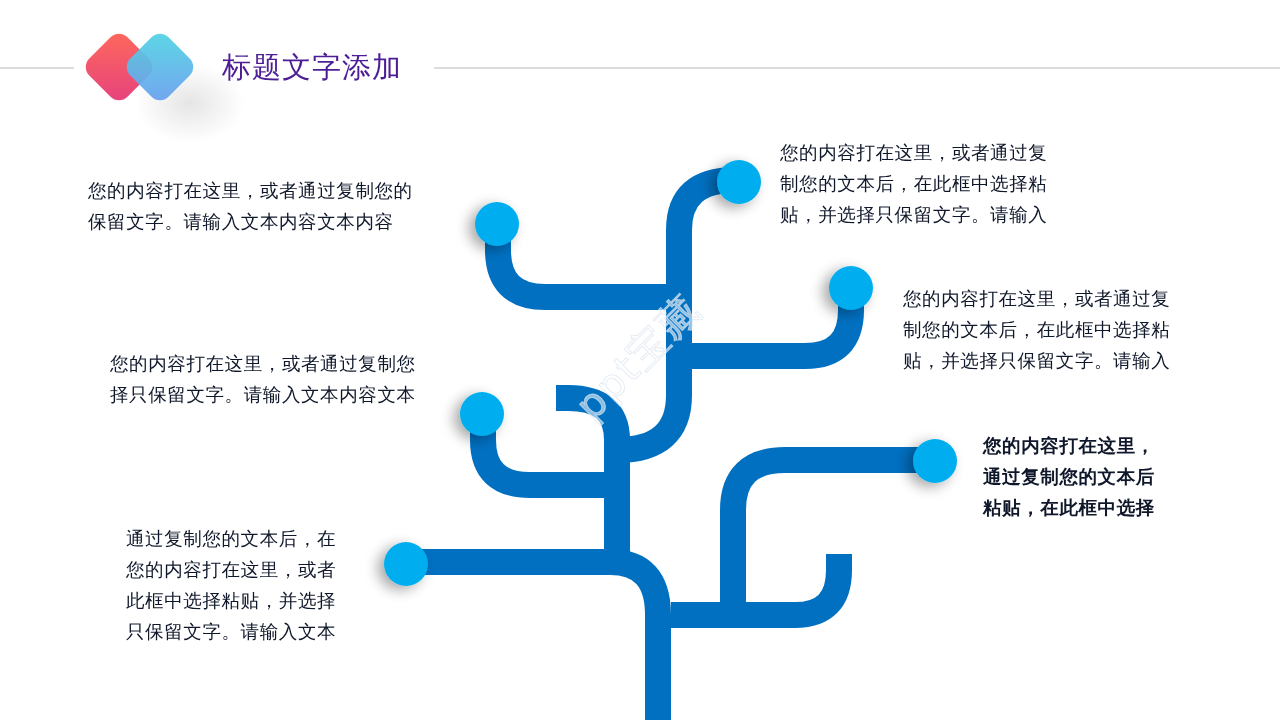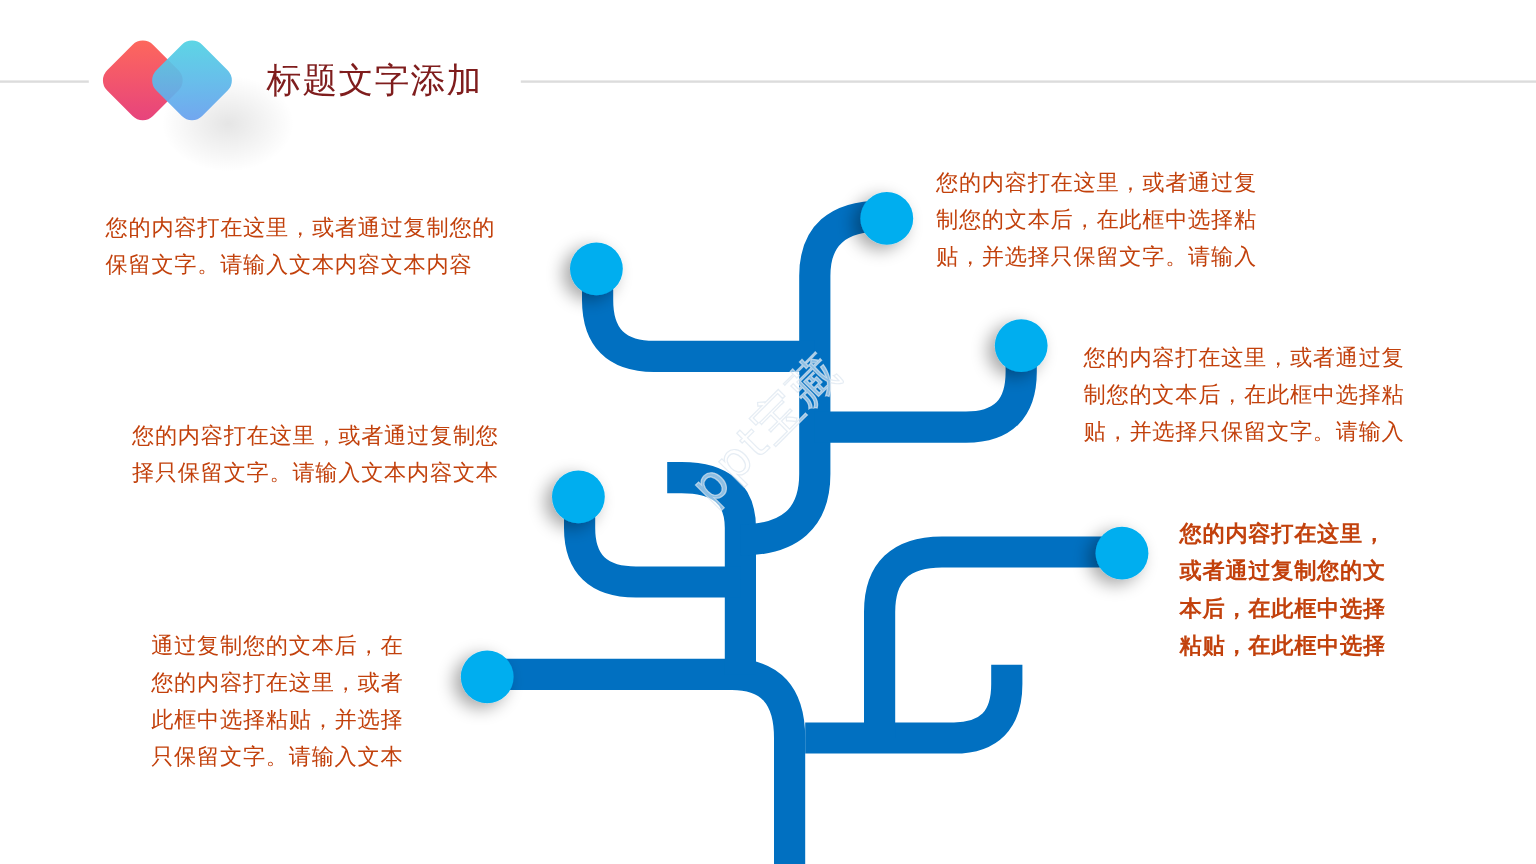--- a/index.html
+++ b/index.html
@@ -8,23 +8,23 @@
     .header-line { position: absolute; top: 67px; height: 2px; background: #dcdcdc; }
     .header-line.left { left: 0; width: 74px; }
     .header-line.right { left: 434px; right: 0; }
     .logo { position: absolute; left: 80px; top: 28px; width: 130px; height: 90px; }
     .logo .glow { position: absolute; left: 55px; top: 35px; width: 110px; height: 80px;
                   border-radius: 50%; background: radial-gradient(closest-side, rgba(0,0,0,0.10), rgba(0,0,0,0)); }
     .diamond { position: absolute; width: 54px; height: 54px; border-radius: 12px; transform: rotate(45deg); }
     .diamond.red { left: 12px; top: 12px; background: linear-gradient(135deg, #ff6a5a 0%, #e5417f 100%); }
     .diamond.blue { left: 53px; top: 12px; background: linear-gradient(135deg, #4fd6e2 0%, #6a9df0 100%); opacity: 0.93; }
     .title { position: absolute; left: 222px; top: 47px; font-size: 29px; line-height: 40px;
-             color: #7f1d1d; letter-spacing: 1px; margin: 0; font-weight: normal; }
+             color: #4c1d95; letter-spacing: 1px; margin: 0; font-weight: normal; }
     .tree { position: absolute; left: 0; top: 0; }
-    .text-block { position: absolute; font-size: 18.5px; line-height: 31px; color: #c2410c;
+    .text-block { position: absolute; font-size: 18.5px; line-height: 31px; color: #0f172a;
                   letter-spacing: 0.6px; margin: 0; }
     .watermark { position: absolute; left: 560px; top: 330px; font-size: 40px; color: rgba(255,255,255,0.55);
                  transform: rotate(-45deg); font-family: "DejaVu Sans", sans-serif; pointer-events: none;
                  letter-spacing: 2px; -webkit-text-stroke: 1px rgba(220,230,240,0.7); }
   </style>
 </head>
 <body>
 
 <div class="header-line left"></div>
 <div class="header-line right"></div>
@@ -98,22 +98,21 @@
   <div>贴，并选择只保留文字。请输入</div>
 </div>
 
 <div class="text-block" style="left:88px; top:348px;margin-left:22px;">
   <div>您的内容打在这里，或者通过复制您</div>
   <div>择只保留文字。请输入文本内容文本</div>
 </div>
 
 <div class="text-block" style="left:983px; top:430px;font-weight:bold;">
   <div>您的内容打在这里，</div>
-  <div>或者通过复制您的文</div>
-  <div>本后，在此框中选择</div>
+  <div>通过复制您的文本后</div>
   <div>粘贴，在此框中选择</div>
 </div>
 
 <div class="text-block" style="left:126px; top:523px;">
   <div>通过复制您的文本后，在</div>
   <div>您的内容打在这里，或者</div>
   <div>此框中选择粘贴，并选择</div>
   <div>只保留文字。请输入文本</div>
 </div>
 

